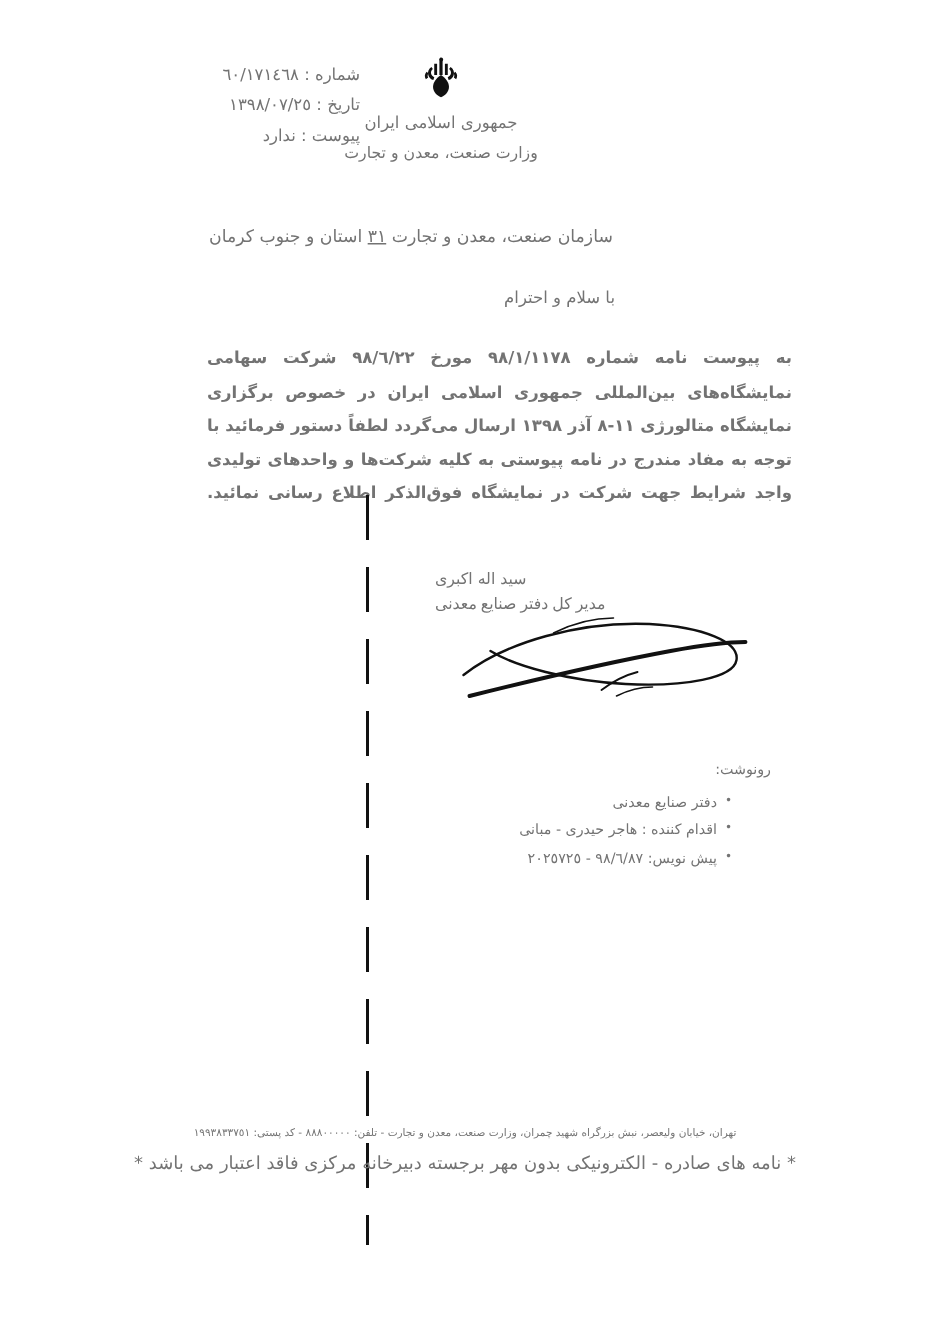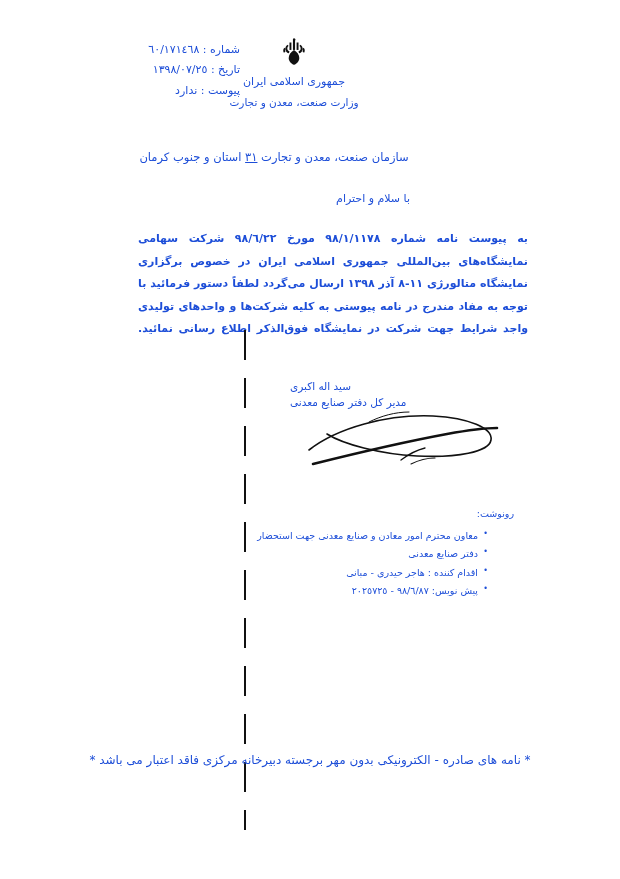--- a/index.html
+++ b/index.html
@@ -9,21 +9,21 @@
   }
   body {
     font-family: "DejaVu Sans", sans-serif;
   }
   .page {
     position: relative;
     width: 620px;
     height: 879px;
     background: #ffffff;
     overflow: hidden;
-    color: #1d4ed8;
+    color: #737373;
   }
 
   
   .header {
     position: absolute;
     top: 26px;
     left: 0;
     width: 620px;
     height: 110px;
   }
@@ -119,20 +119,21 @@
     text-align: left;
   }
   .sign-name {
     font-size: 10.5px;
     letter-spacing: 0.2px;
   }
   .sign-title {
     font-size: 10.5px;
     margin-top: 4px;
     letter-spacing: 0.2px;
+    font-family: Liberation Serif, serif;
   }
   .sign-mark {
     position: absolute;
     top: 18px;
     right: 8px;
     width: 215px;
     height: 80px;
   }
 
   
@@ -269,24 +270,24 @@
     <div class="fold-seg" style="top:288px;height:30px;"></div>
     <div class="fold-seg" style="top:336px;height:30px;"></div>
     <div class="fold-seg" style="top:384px;height:30px;"></div>
     <div class="fold-seg" style="top:432px;height:30px;"></div>
     <div class="fold-seg" style="top:480px;height:20px;"></div>
   </div>
 
   <div class="cc-block">
     <div class="cc-title">رونوشت:</div>
     <ul class="cc-list">
-      <li>معاون محترم امور معادن و صنایع معدنی جهت استحضار</li>
       <li>دفتر صنایع معدنی</li>
       <li>اقدام کننده : هاجر حیدری - مبانی</li>
       <li>پیش نویس: ٩٨/٦/٨٧ - ٢٠٢٥٧٢٥</li>
     </ul>
   </div>
 
   <div class="footer">
+    <div class="line1">تهران، خیابان ولیعصر، نبش بزرگراه شهید چمران، وزارت صنعت، معدن و تجارت   -   تلفن: ٨٨٨٠٠٠٠٠   -   کد پستی: ١٩٩٣٨٣٣٧٥١</div>
     <div class="line2">* نامه های صادره - الکترونیکی بدون مهر برجسته دبیرخانه مرکزی فاقد اعتبار می باشد *</div>
   </div>
 
 </div>
 
 </body></html>

